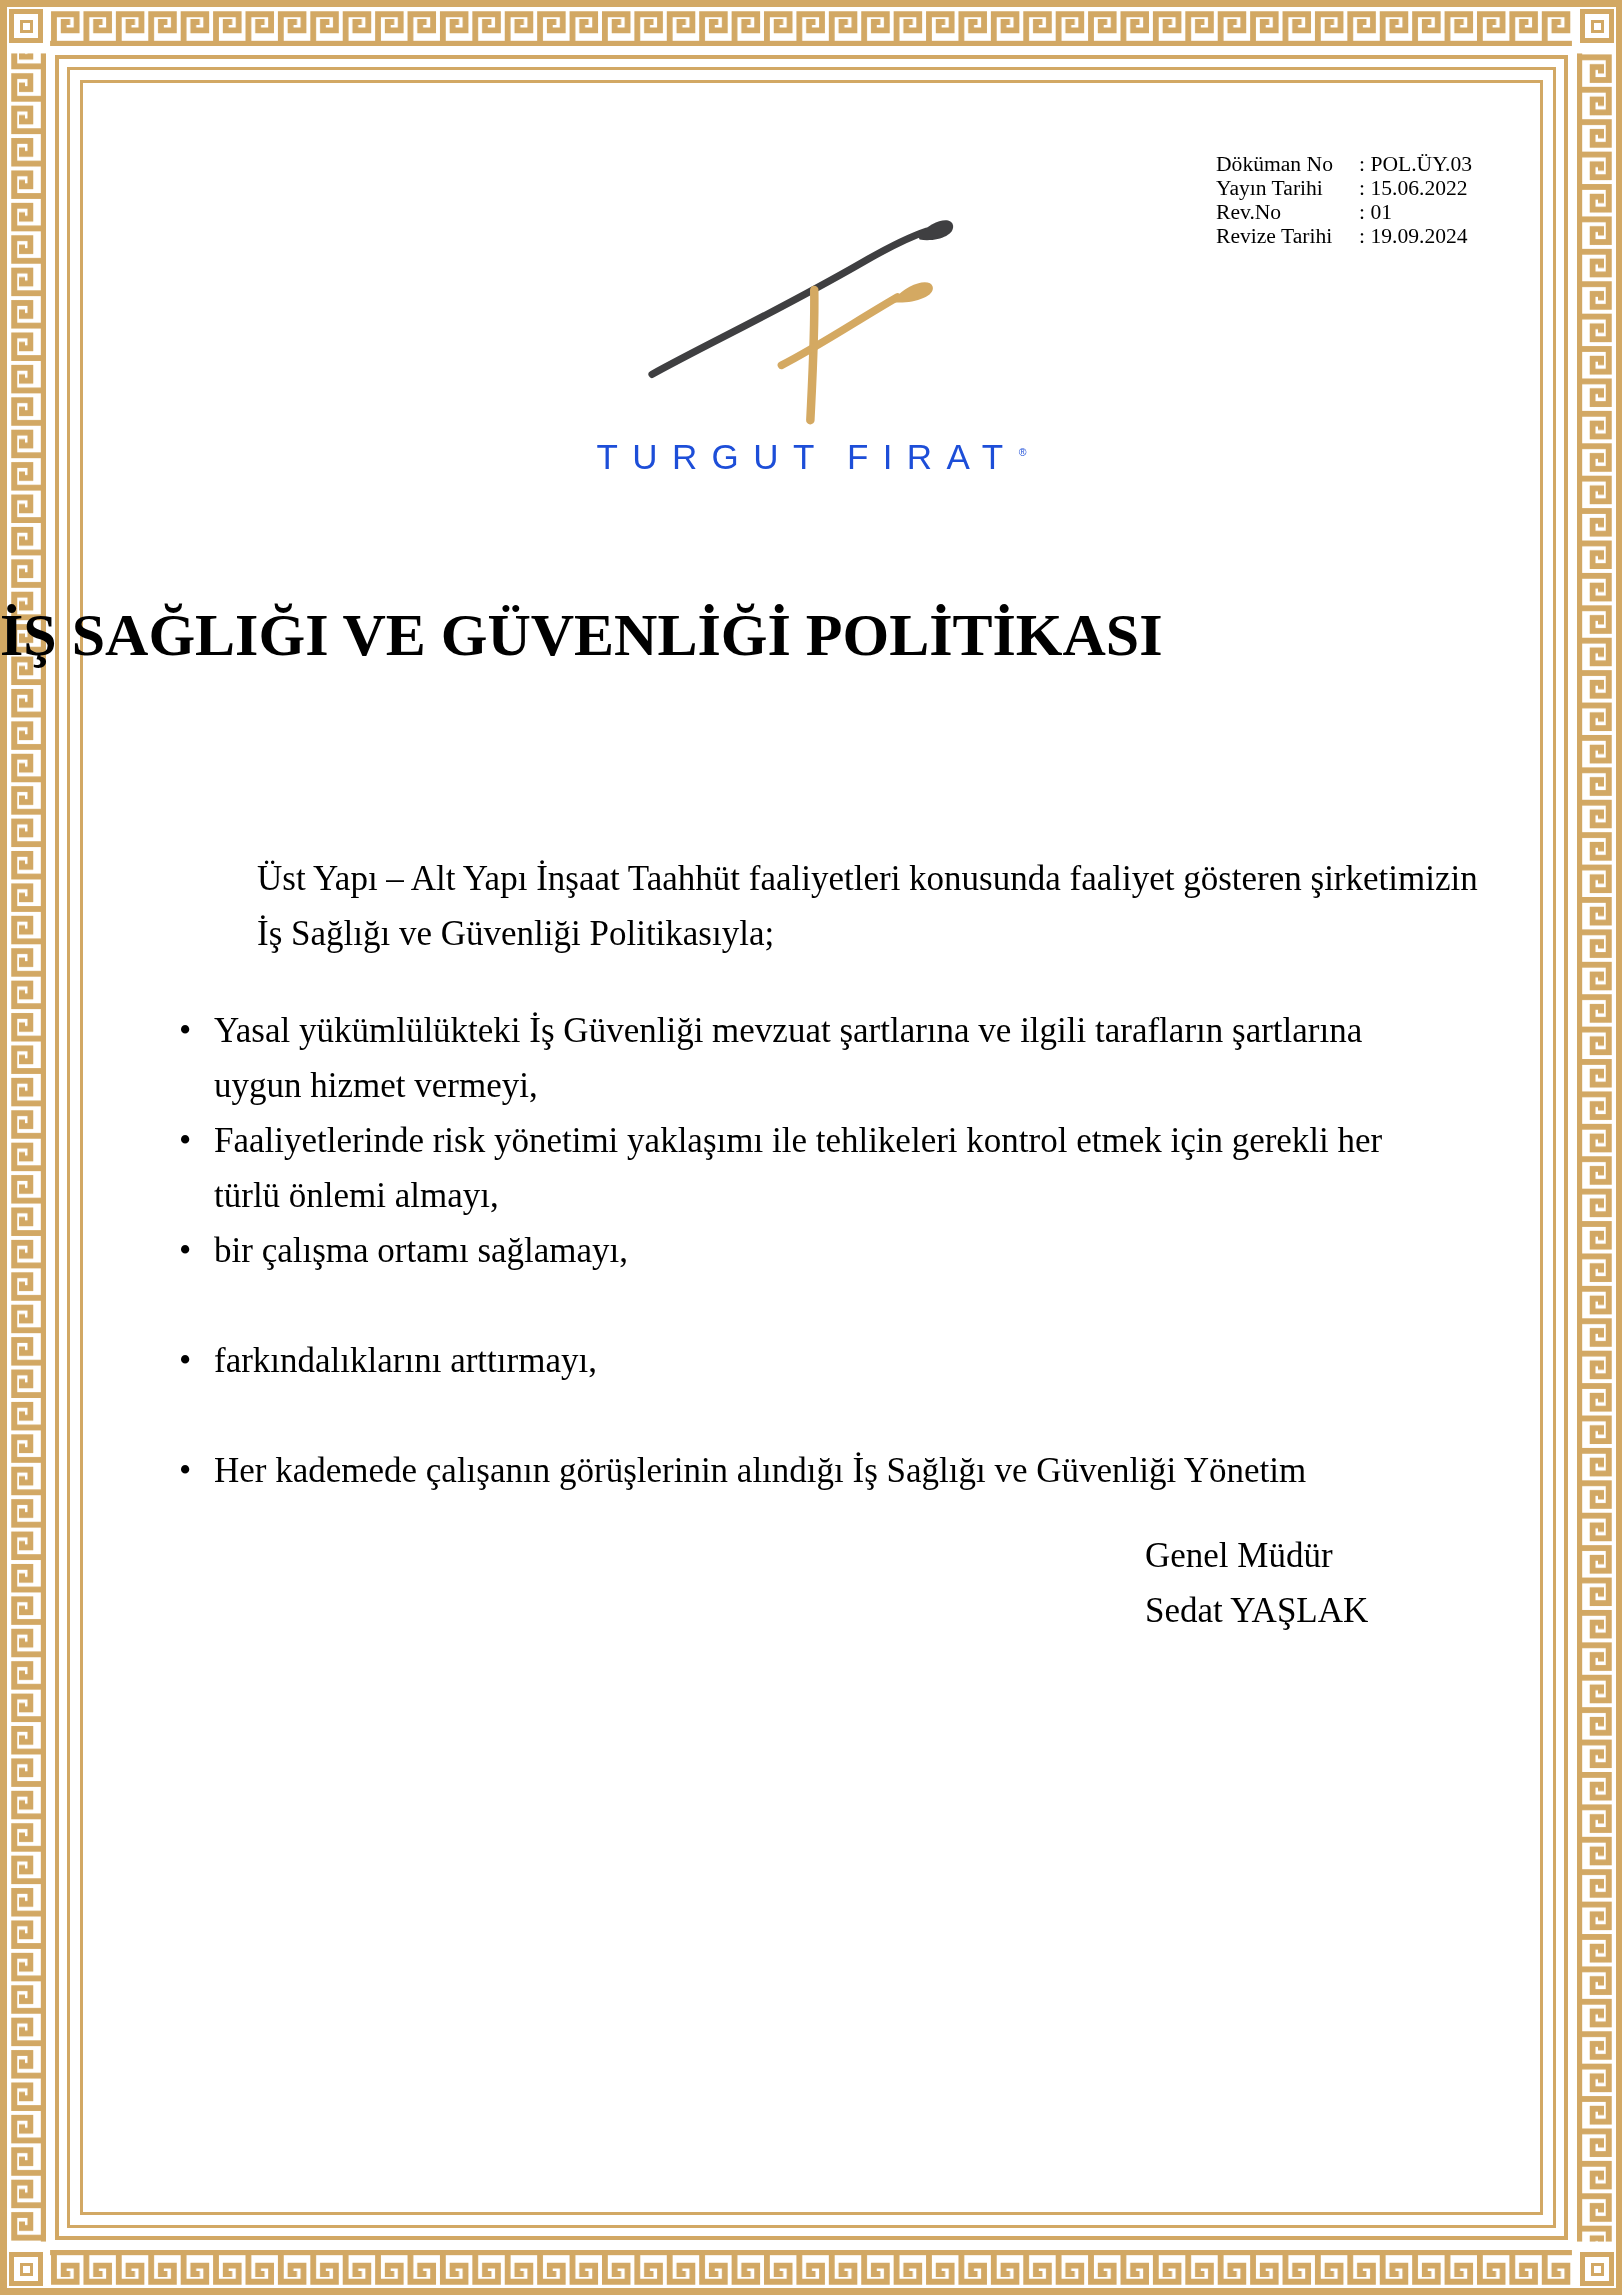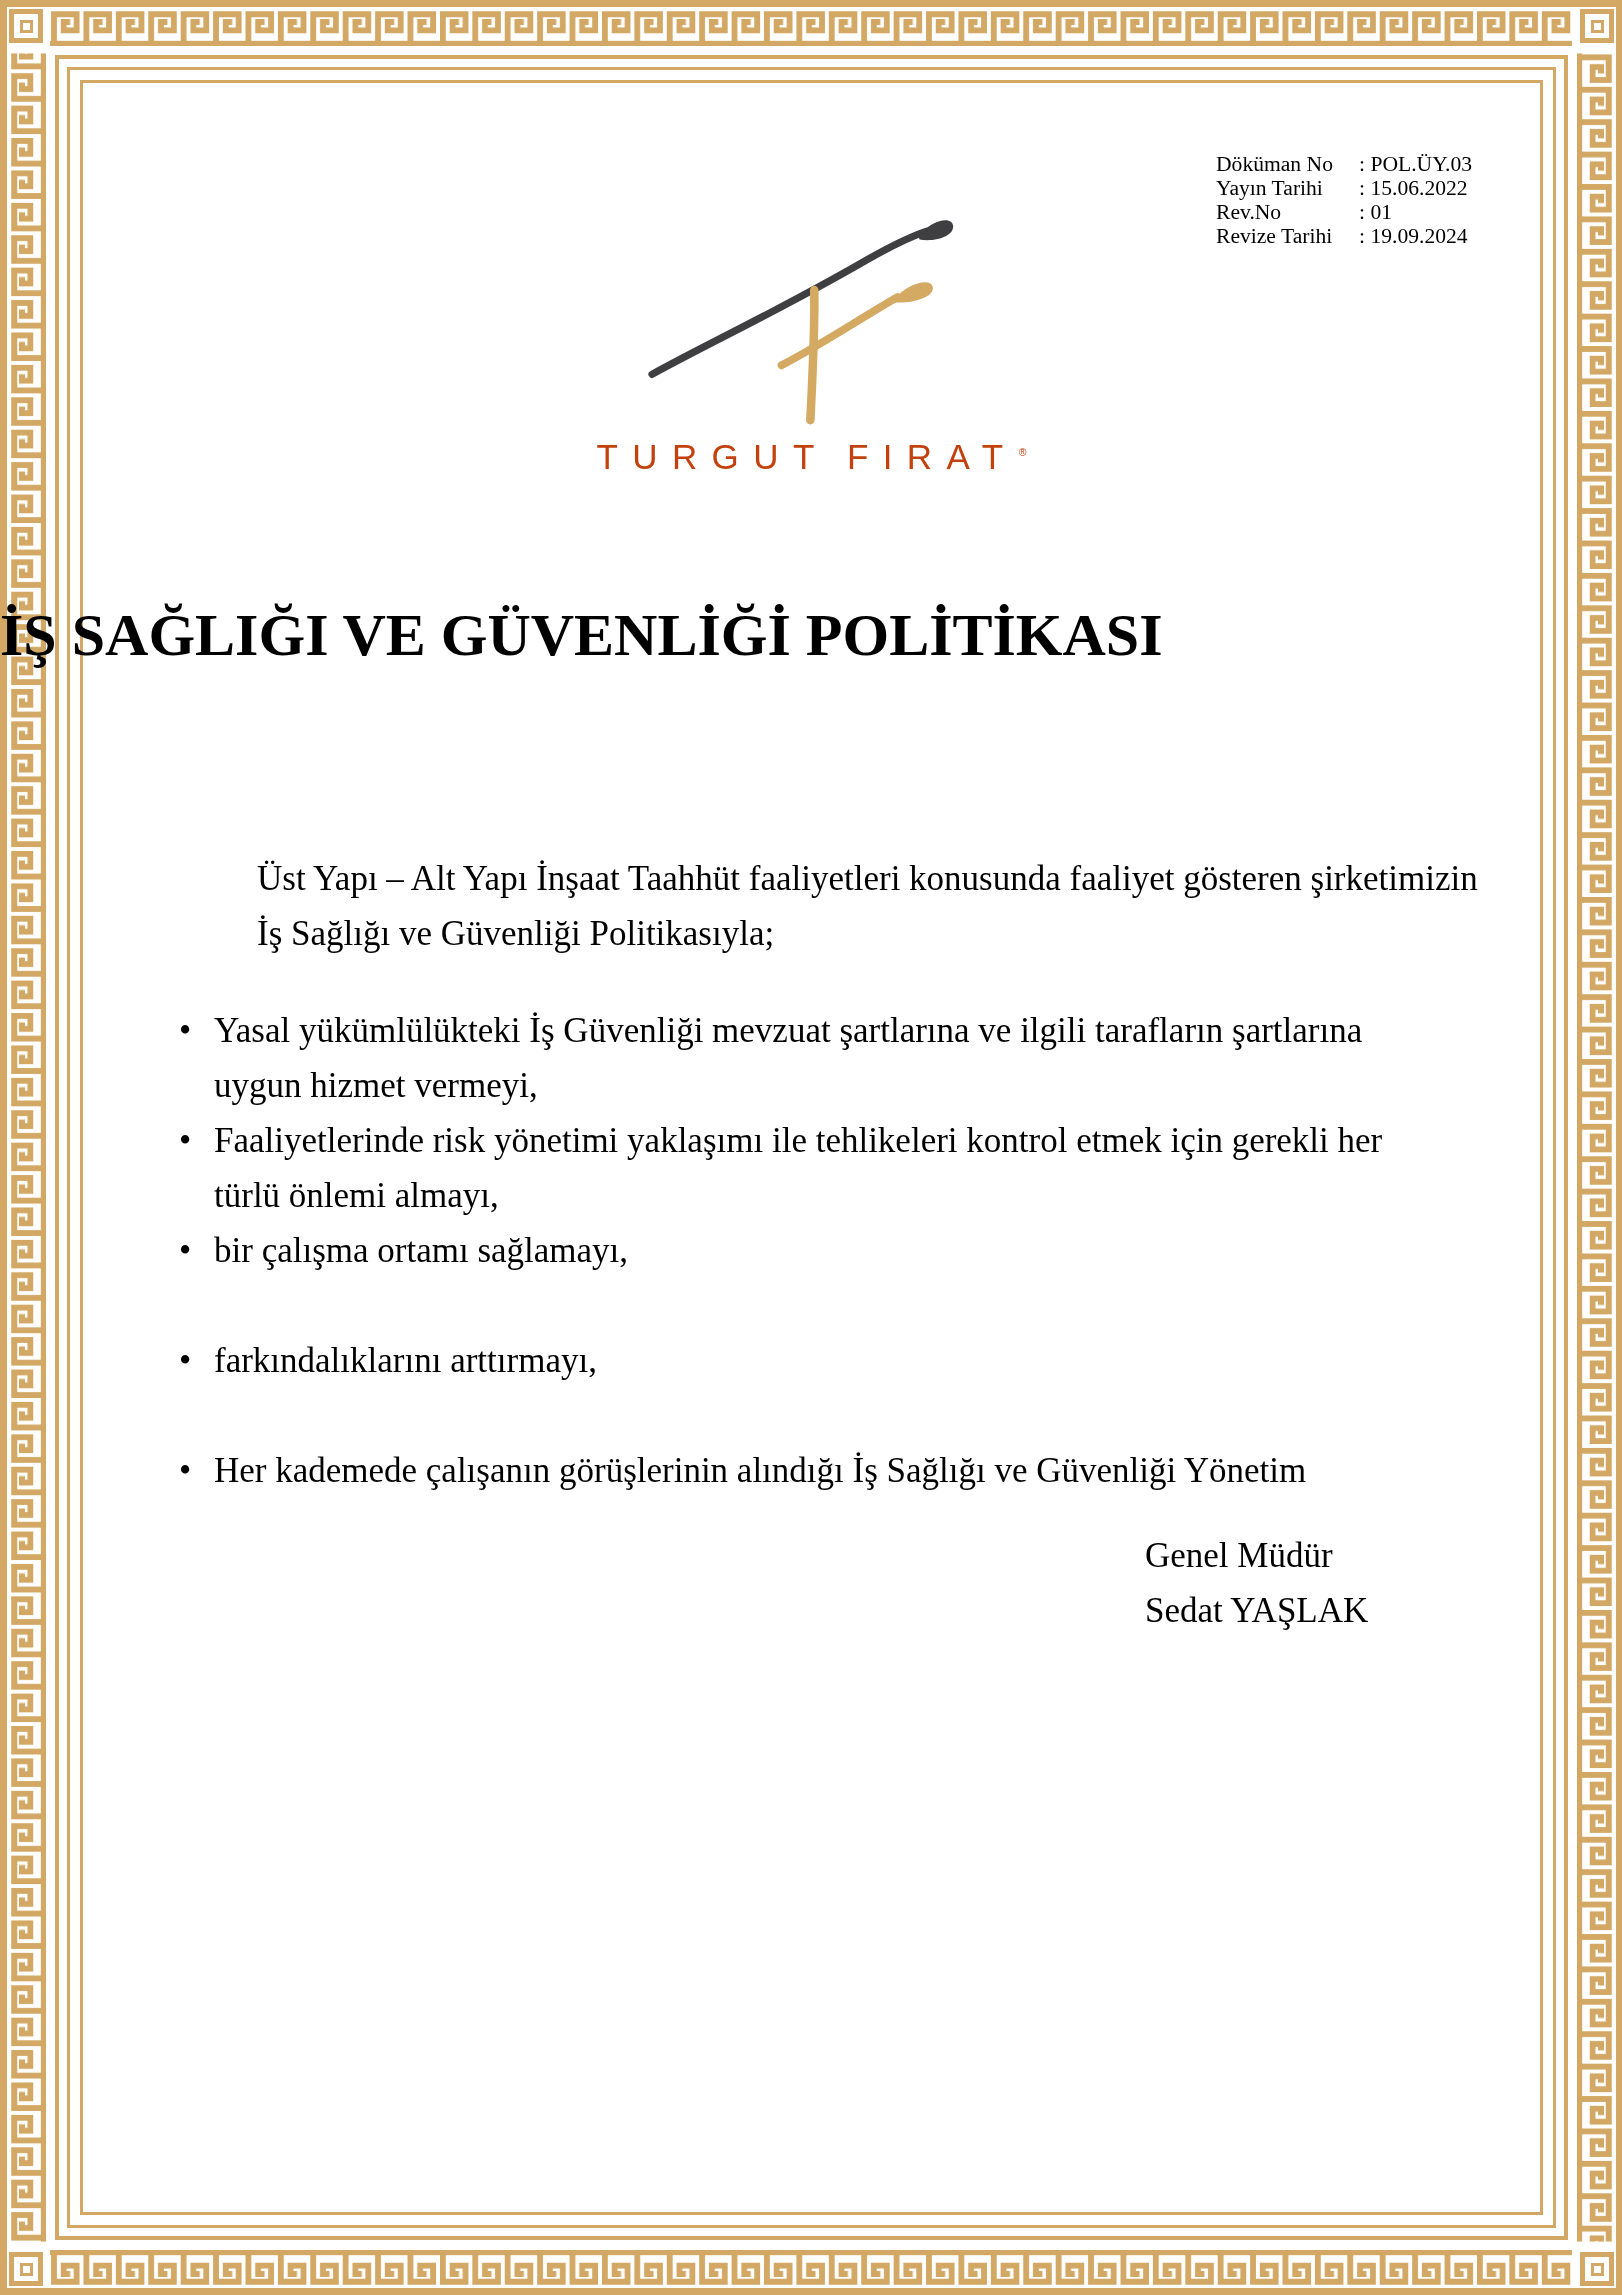--- a/index.html
+++ b/index.html
@@ -38,21 +38,21 @@
 
   
   .doc-info { position:absolute; left:1216px; top:136px; font-size:21.6px; line-height:24px; white-space:nowrap;margin-top:16px; }
   .doc-row { display:flex; }
   .doc-label { display:inline-block; width:143px; }
 
   
   .logo-mark { position:absolute; left:582px; top:216px; width:458px; height:216px; }
   .wordmark { position:absolute; left:0; right:0; top:437px; text-align:center;
               font-family:"Liberation Sans", sans-serif; font-size:35px; font-weight:400;
-              letter-spacing:14.4px; color:#c2410c; white-space:nowrap; }
+              letter-spacing:14.4px; color:#1d4ed8; white-space:nowrap; }
   .wordgap { display:inline-block; width:18.3px; }
   .wordmark sup { font-size:10.5px; letter-spacing:0; vertical-align:super; margin-left:1.3px; }
 
   
   .title { position:absolute; left:0; right:0; top:603px; margin:0; 
            font-family:"Liberation Serif", serif; font-weight:bold; font-size:60px; line-height:65px;
            white-space:nowrap; }
 
   
   .intro { position:absolute; left:257px; top:851px; font-size:35px; line-height:55px; white-space:nowrap; }

